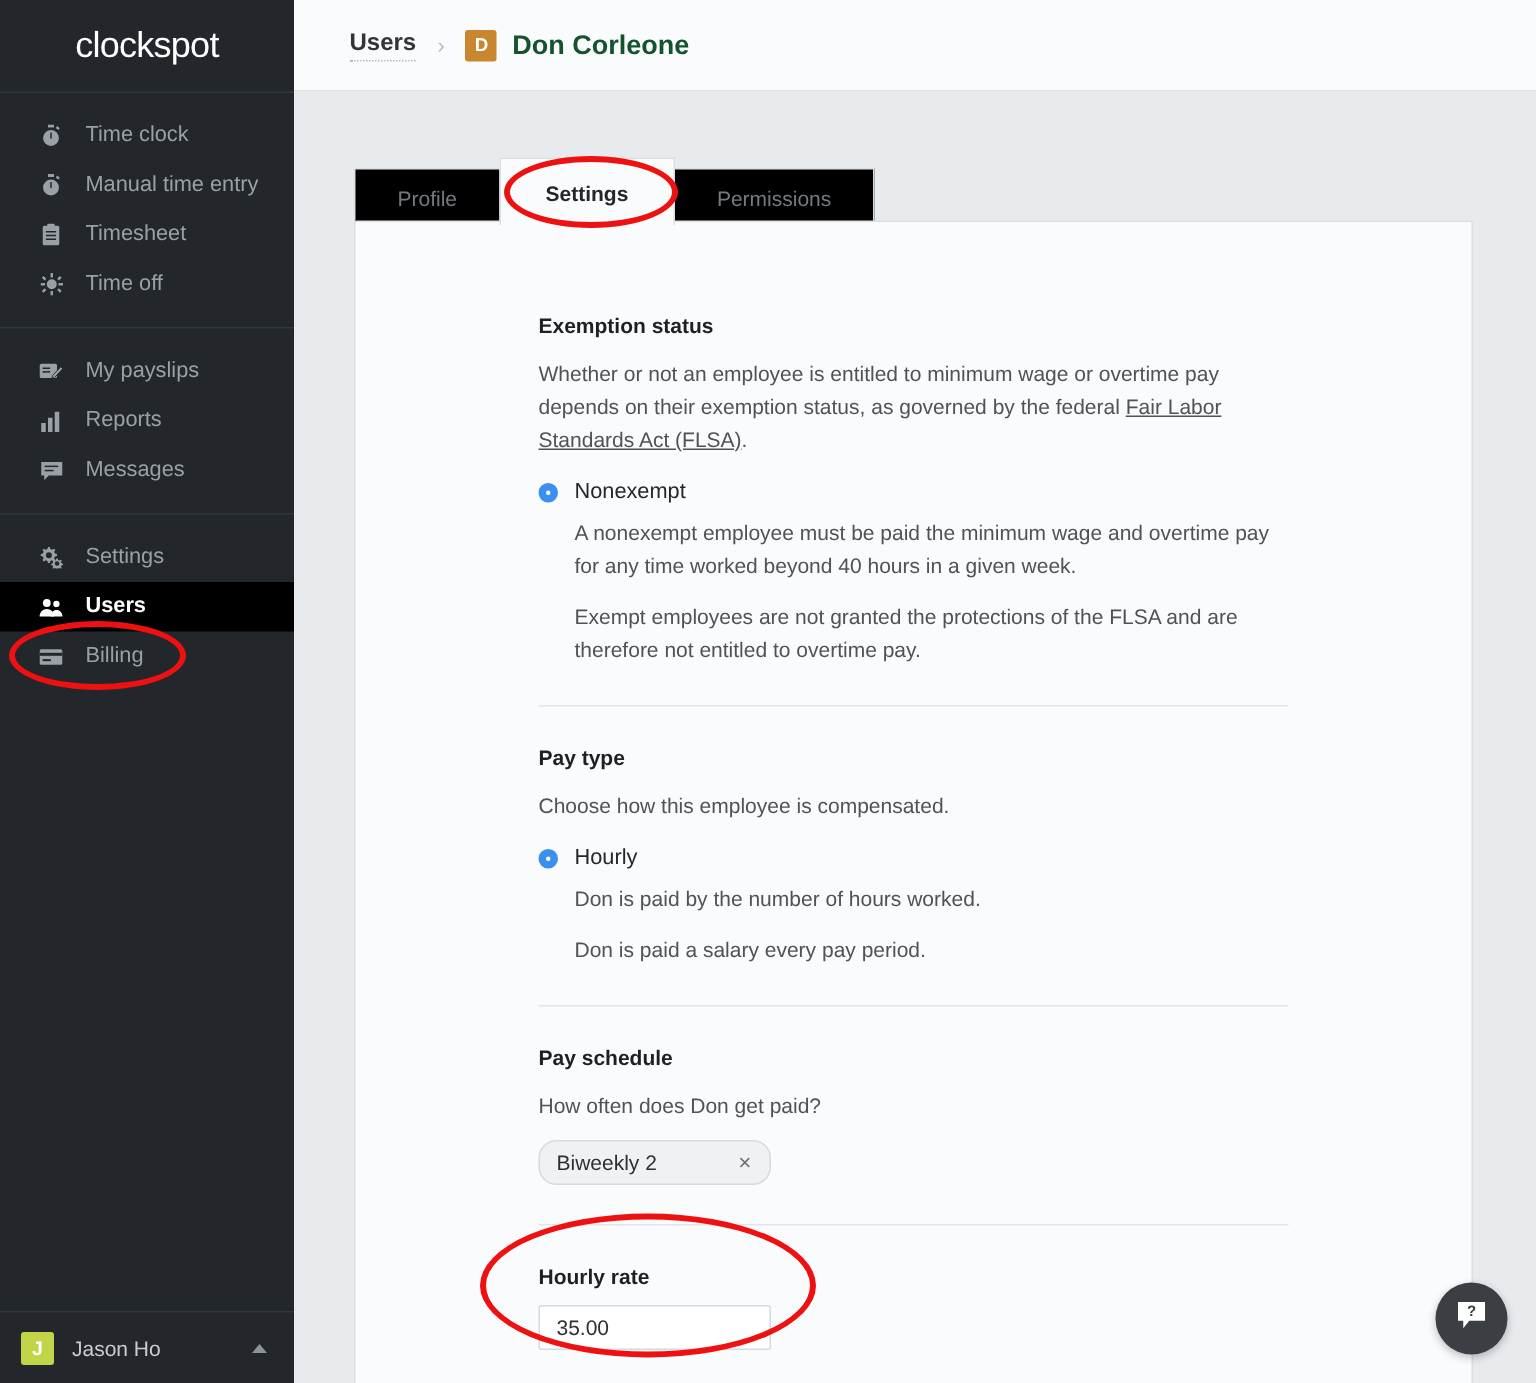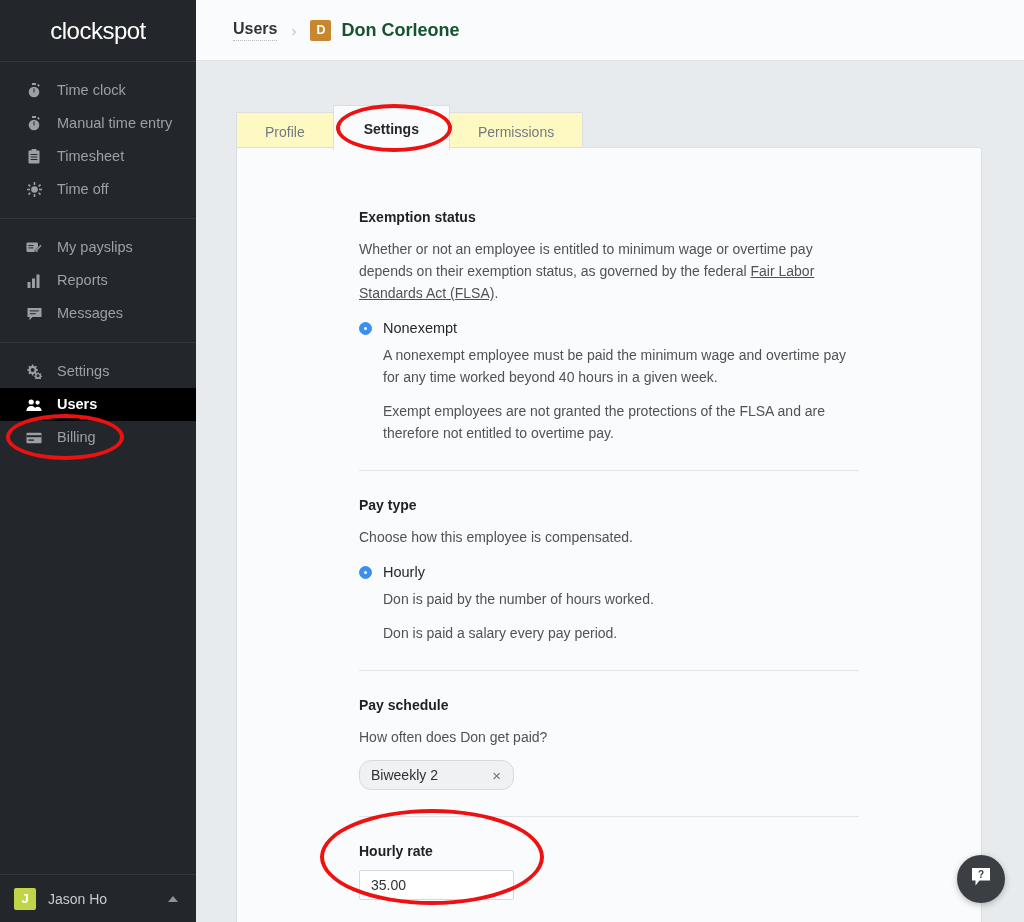--- a/index.html
+++ b/index.html
@@ -168,21 +168,21 @@
     background: #e7ebed;
     box-sizing: border-box;
   }
   .tabs {
     position: absolute;
     left: 40px; top: 44px;
     display: flex;
     align-items: flex-end;
   }
   .tab {
-    background: #fef9c3;
+    background: #000000;
     border: 1px solid #dcdfe2;
     border-bottom: none;
     color: #737a80;
     font-size: 14px;
     padding: 11px 28px 10px 28px;
     cursor: pointer;
     box-sizing: border-box;
     position: relative;
     margin-right: -1px;
   }

